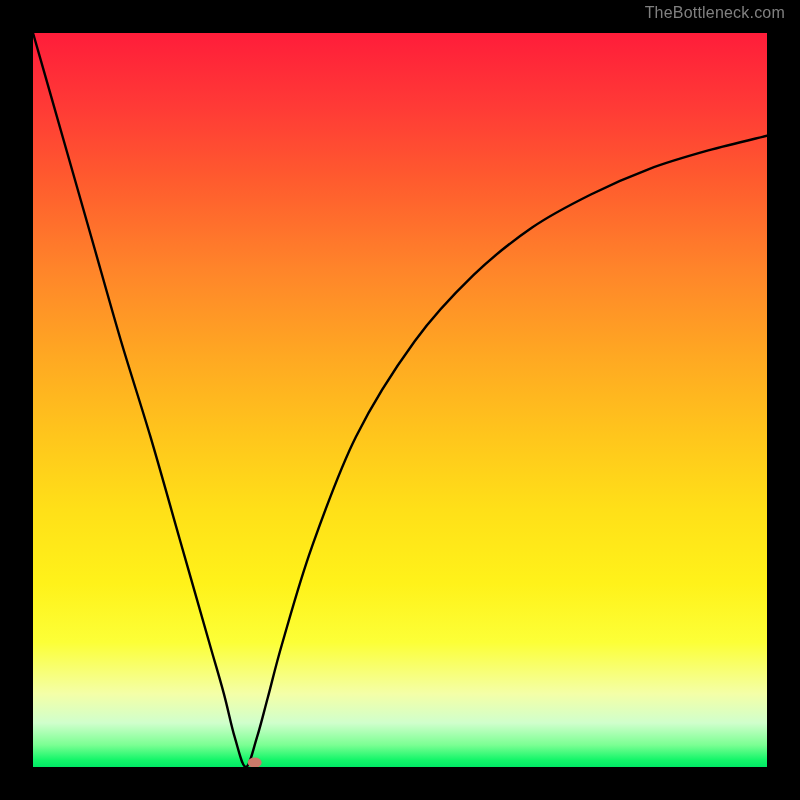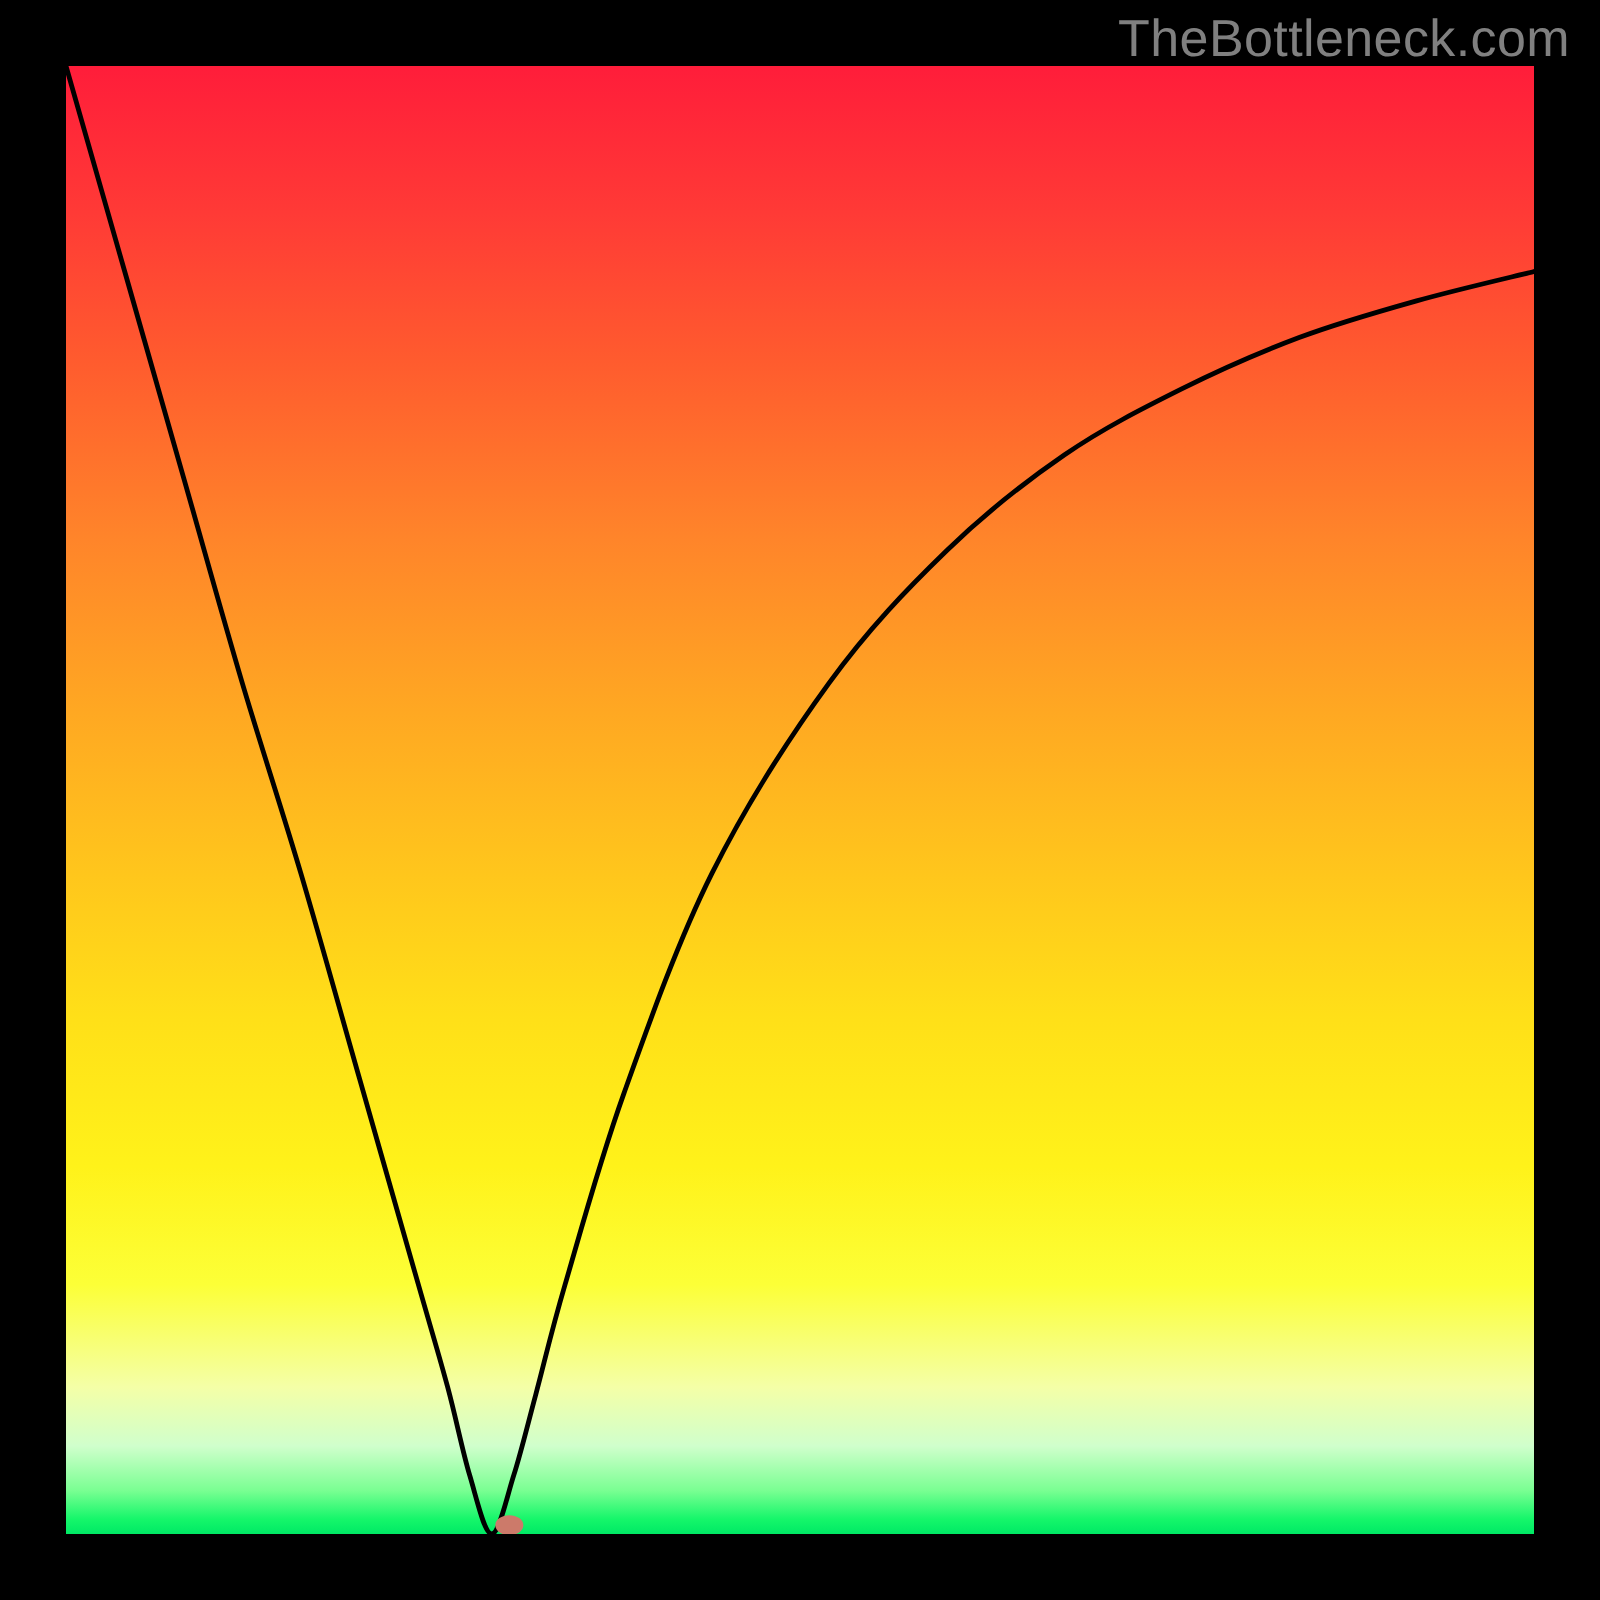--- a/index.html
+++ b/index.html
@@ -47,21 +47,21 @@
     left: 0;
     top: 0;
     width: 734px;
     height: 734px;
   }
   .watermark {
     position: absolute;
     top: 4px;
     right: 15px;
     color: #808080;
-    font-size: 26px;
+    font-size: 16px;
     font-weight: 400;
     letter-spacing: 0.2px;
   }
 </style>
 </head>
 <body>
 
 <div class="frame">
 
   <div class="plot-area">

